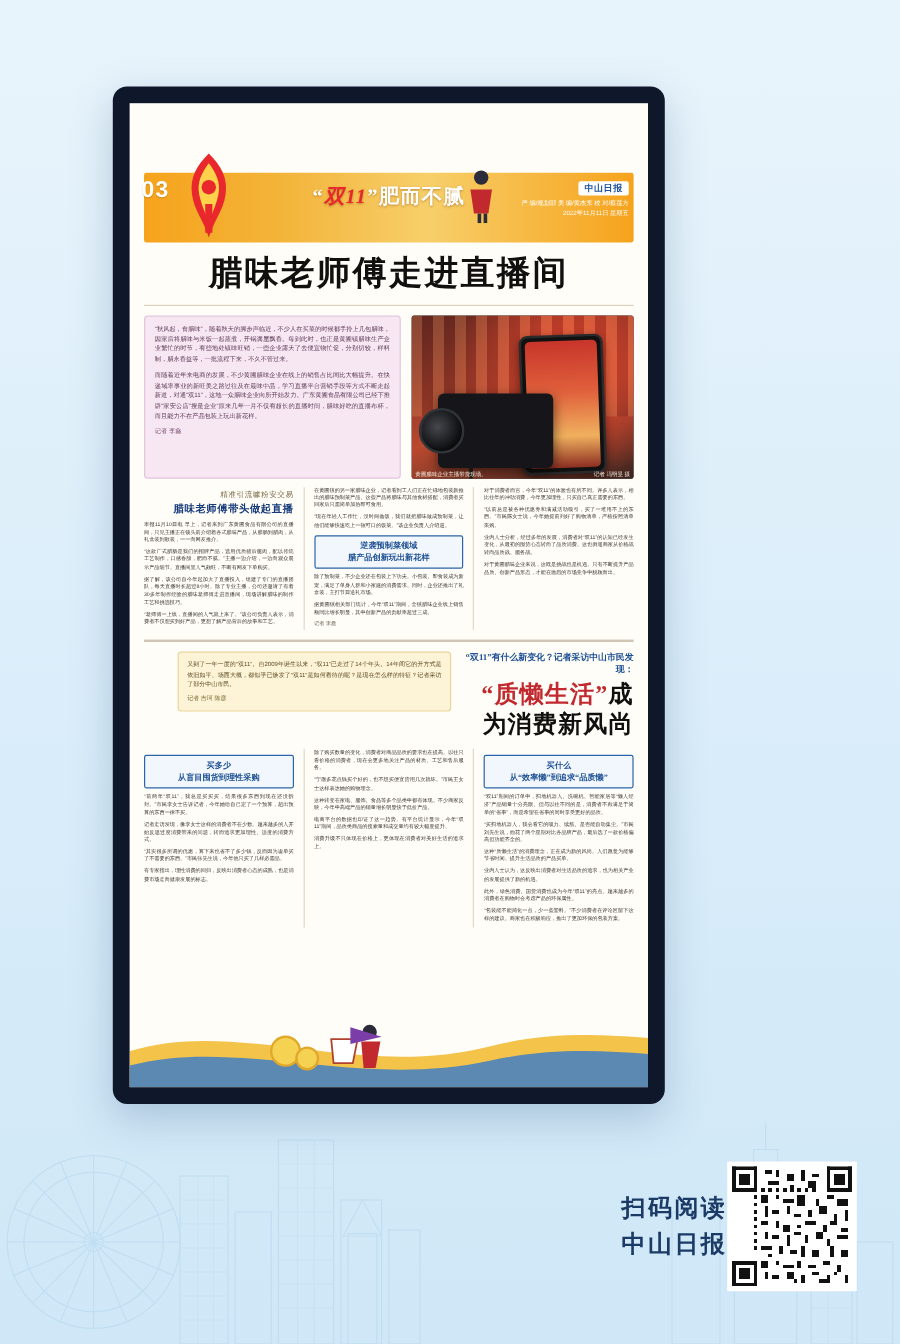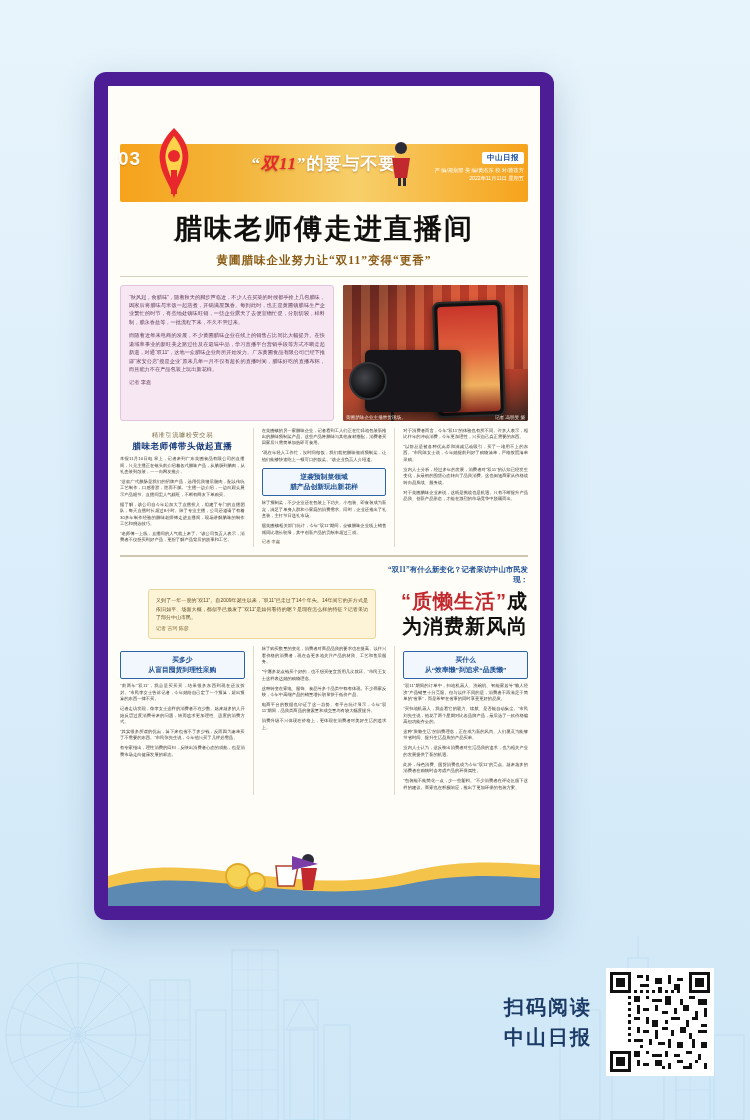--- a/index.html
+++ b/index.html
@@ -10,21 +10,21 @@
     position:relative;
   }
   
   .bg{
     position:absolute;inset:0;
     background:linear-gradient(180deg,#e8f4fb 0%,#dceefa 45%,#cfe7f7 100%);
   }
   
   .page-card{
     position:absolute;left:94px;top:72px;width:460px;height:848px;
-    background:#4c1d95;border-radius:12px;
+    background:#0f172a;border-radius:12px;
     box-shadow:0 12px 34px rgba(60,100,140,.28);
     overflow:hidden;
   }
   .paper{
     position:absolute;left:14px;top:14px;right:14px;bottom:14px;
     background:#fffdf8;
     overflow:hidden;
   }
   
   .masthead{
@@ -118,61 +118,61 @@
   .photo .cap-r{
     position:absolute;right:3px;bottom:1px;color:#efe6d8;font-size:4.6px;
   }
   
   .cols3{
     display:flex;margin:7px 12px 0 12px;gap:8px;
   }
   .col{flex:1 1 0;min-width:0;}
   .colrule{border-left:1px solid #e0d8c9;}
   .secthead{
-    text-align:center;font-family:Liberation Sans, sans-serif;font-weight:bold;
+    text-align:right;font-family:Liberation Sans, sans-serif;font-weight:bold;
     color:#153a7a;font-size:8.6px;line-height:1.45;letter-spacing:.5px;margin:2px 0 4px 0;
   }
   .secthead .sm{display:block;font-size:6.3px;color:#7b6a46;font-weight:normal;margin-bottom:1px;}
   .tinytext{
     font-size:4.3px;line-height:1.5;color:#3a3732;text-align:justify;
   }
   .tinytext p{margin:0 0 3.5px 0;}
   .byline{font-size:4.3px;color:#6a6457;margin-top:3px;}
   .boxhead{
     border:1px solid #2b64a8;border-radius:2px;text-align:center;padding:3px 2px;margin:5px 0 4px 0;
     background:#f2f7fd;
   }
   .boxhead .l1{font-size:6.8px;color:#1c4f92;font-weight:bold;font-family:"Liberation Serif",serif;}
   .boxhead .l2{font-size:6.8px;color:#1c4f92;font-weight:bold;font-family:"Liberation Serif",serif;}
   
   .midrule{margin:8px 12px 0 12px;border-top:2px solid #cfc6b5;}
   
-  .story2-top{display:flex;gap:10px;margin:8px 12px 0 12px;align-items:flex-end;padding-left:28px;}
+  .story2-top{display:flex;gap:10px;margin:8px 12px 0 12px;align-items:flex-start;padding-left:28px;}
   .yellowbox{
     flex:0 0 212px;background:#fdf3d6;border:1px solid #e9d79a;border-radius:3px;
     padding:6px 7px;font-size:5px;line-height:1.65;color:#5b4a22;text-align:justify;
   }
   .yellowbox .sig{margin-top:3px;color:#7a6630;}
   .story2-head{flex:1 1 auto;text-align:right;}
   .story2-kicker{
     font-size:7.4px;color:#1d4f94;font-weight:bold;margin-bottom:4px;
     font-family:"Liberation Serif",serif;
   }
   .story2-title{
-    font-family:Liberation Sans, sans-serif;font-weight:bold;font-size:20px;color:#12100e;
+    font-family:Liberation Serif, serif;font-weight:bold;font-size:20px;color:#12100e;
     letter-spacing:1px;line-height:1.25;
   }
   .story2-title .red{color:#c2292e;}
   
   .wave{
     position:absolute;left:0;right:0;bottom:0;height:64px;overflow:hidden;
   }
   
   .qr-block{
-    position:absolute;right:36px;bottom:44px;display:flex;align-items:center;gap:14px;
+    position:absolute;right:36px;bottom:44px;display:flex;align-items:center;
   }
   .qr-text{
     color:#1b3b66;font-size:20px;line-height:1.5;font-weight:bold;letter-spacing:2px;
     font-family:"Liberation Serif",serif;text-align:center;
   }
   .qr-code{
     width:108px;height:108px;background:#fff;padding:4px;box-sizing:border-box;
   }
 </style>
 </head>
@@ -251,42 +251,41 @@
       <div class="pagenum">03</div>
 
       <svg class="mascot" viewBox="0 0 48 74">
         <path d="M24 2 C14 12 8 22 10 36 C12 50 20 58 24 72 C28 58 36 50 38 36 C40 22 34 12 24 2 Z" fill="#e8282c"></path>
         <path d="M24 10 C18 18 14 26 16 36 C18 46 22 52 24 62 C26 52 30 46 32 36 C34 26 30 18 24 10 Z" fill="#ffd24a"></path>
         <circle cx="24" cy="30" r="6" fill="#e8282c"></circle>
         <rect x="21" y="44" width="6" height="24" fill="#e8282c"></rect>
       </svg>
 
       <div class="banner-title">
-        <span>“</span><span class="red">双11</span><span>”的要与不要</span>
+        <span>“</span><span class="red">双11</span><span>”肥而不腻</span>
       </div>
 
       <svg class="girl" viewBox="0 0 30 48">
         <circle cx="15" cy="10" r="6" fill="#2b2b3a"></circle>
         <path d="M6 20 L24 20 L21 40 L9 40 Z" fill="#c2292e"></path>
         <rect x="12" y="40" width="3" height="8" fill="#2b2b3a"></rect>
         <rect x="17" y="40" width="3" height="8" fill="#2b2b3a"></rect>
       </svg>
 
       <div class="logo-box">
         <span class="lg">中山日报</span>
       </div>
       <div class="credits">
         <div>严 编/规划部  美 编/黄杰东  校 对/蔡莲方</div>
         <div>2022年11月11日 星期五</div>
       </div>
     </div>
 
     <div class="headline-wrap">
       <div class="headline">腊味老师傅走进直播间</div>
-      <div class="subhead">黄圃腊味企业努力让“双11”变得“更香”</div>
     </div>
     <div class="rule"></div>
 
     <div class="lead">
       <div class="callout">
         <p>“秋风起，食腊味”，随着秋天的脚步声临近，不少人在买菜的时候都手拎上几包腊味，因家后将腊味与米饭一起蒸煮，开锅满屋飘香。每到此时，也正是黄圃镇腊味生产企业繁忙的时节，有些地处镇味旺销，一些企业露天了去便宜物忙促，分别切较，样料制，腊永香益等，一批流程下来，不久不管过来。</p>
         <p>而随着近年来电商的发展，不少黄圃腊味企业在线上的销售占比同比大幅提升。在快递域率事业的新旺美之路过往及在最味中品，学习直播平台营销手段等方式不断走起新道，对通“双11”，这地一众腊味企业向所开始发力。广东黄圃食品有限公司已经下推辟“家安公店”搜是企业“原来几年一月不仅有超长的直播时间，腊味好吃的直播布杯，而且能力不在产品包装上玩出新花样。</p>
         <div class="sig">记者 李鑫</div>
       </div>
       <div class="photo">

